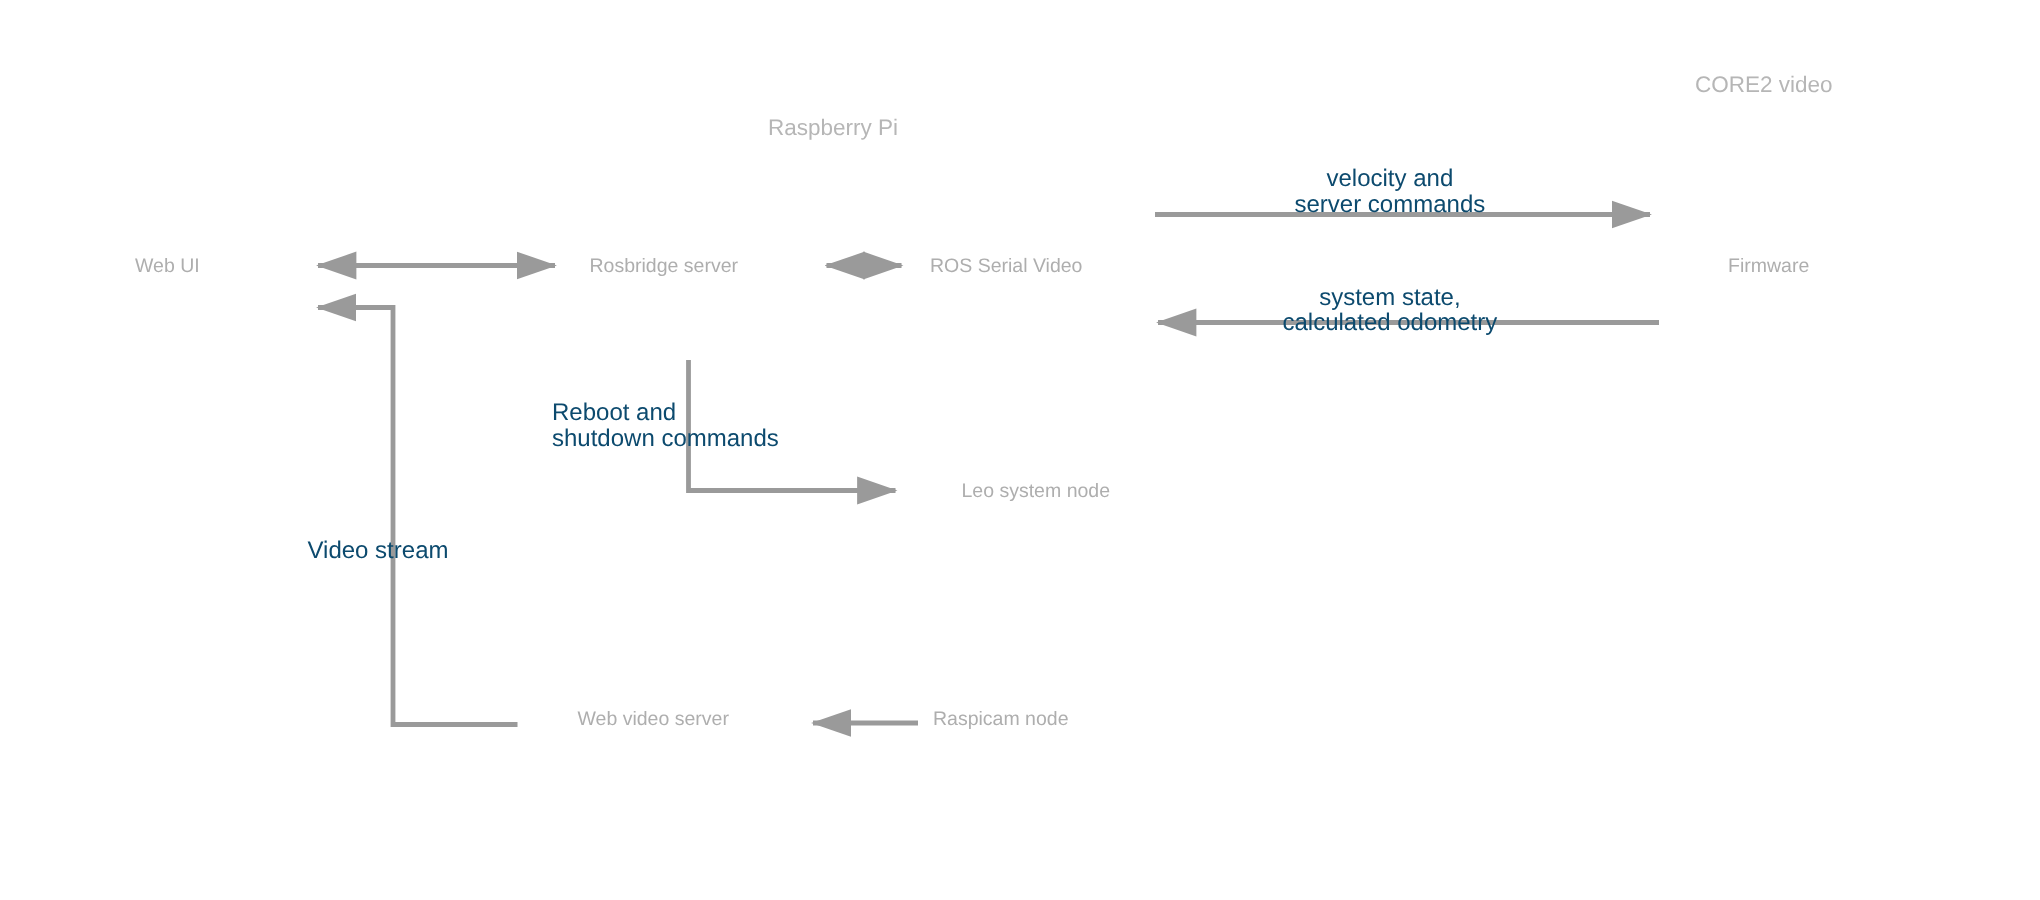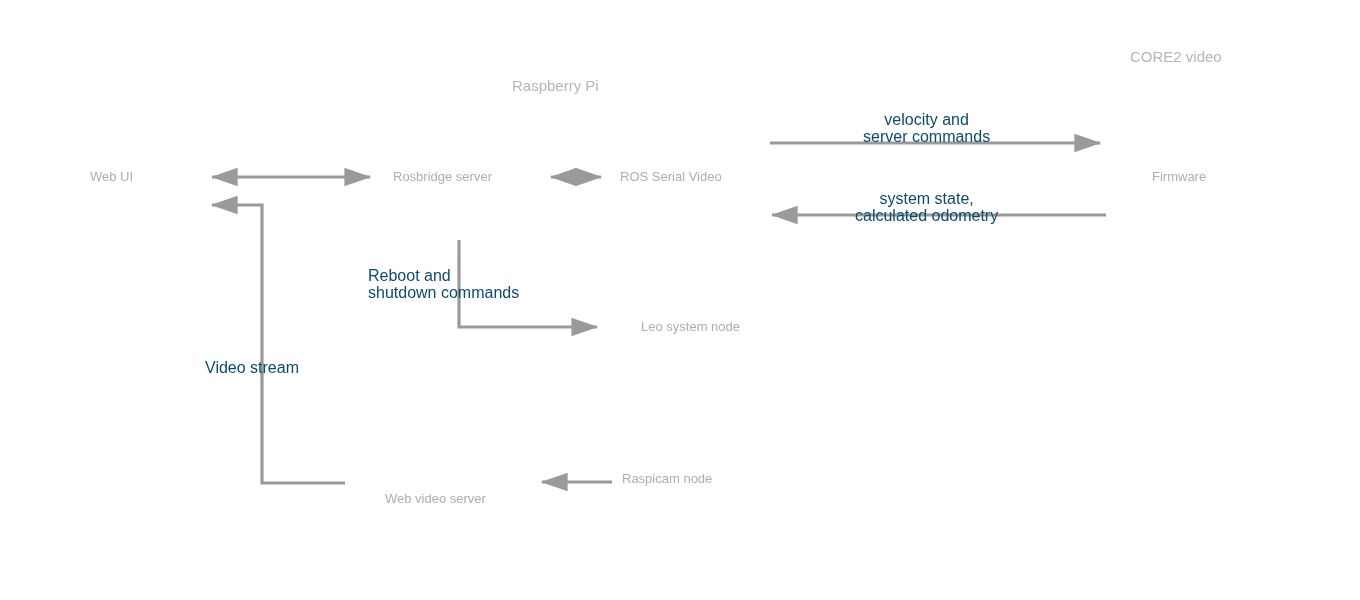--- a/index.html
+++ b/index.html
@@ -92,21 +92,21 @@
 </svg>
 
 <div class="group-label" style="left:512px; top:48px;margin-top:29px;">Raspberry Pi</div>
 <div class="group-label" style="left:1130px; top:48px;">CORE2 video</div>
 
 <div class="node-label" style="left:90px; top:168px;">Web UI</div>
 <div class="node-label" style="left:393px; top:168px;text-align:right;">Rosbridge server</div>
 <div class="node-label" style="left:620px; top:168px;">ROS Serial Video</div>
 <div class="node-label" style="left:1152px; top:168px;">Firmware</div>
 <div class="node-label" style="left:617px; top:318px;margin-left:24px;">Leo system node</div>
-<div class="node-label" style="left:385px; top:470px;margin-top:20px;">Web video server</div>
+<div class="node-label" style="left:385px; top:470px;">Web video server</div>
 <div class="node-label" style="left:622px; top:470px;">Raspicam node</div>
 
 <div class="edge-label two-line" style="left:863px; top:111px;">
   <div>velocity and</div>
   <div>server commands</div>
 </div>
 
 <div class="edge-label two-line" style="left:855px; top:190px;">
   <div>system state,</div>
   <div>calculated odometry</div>

